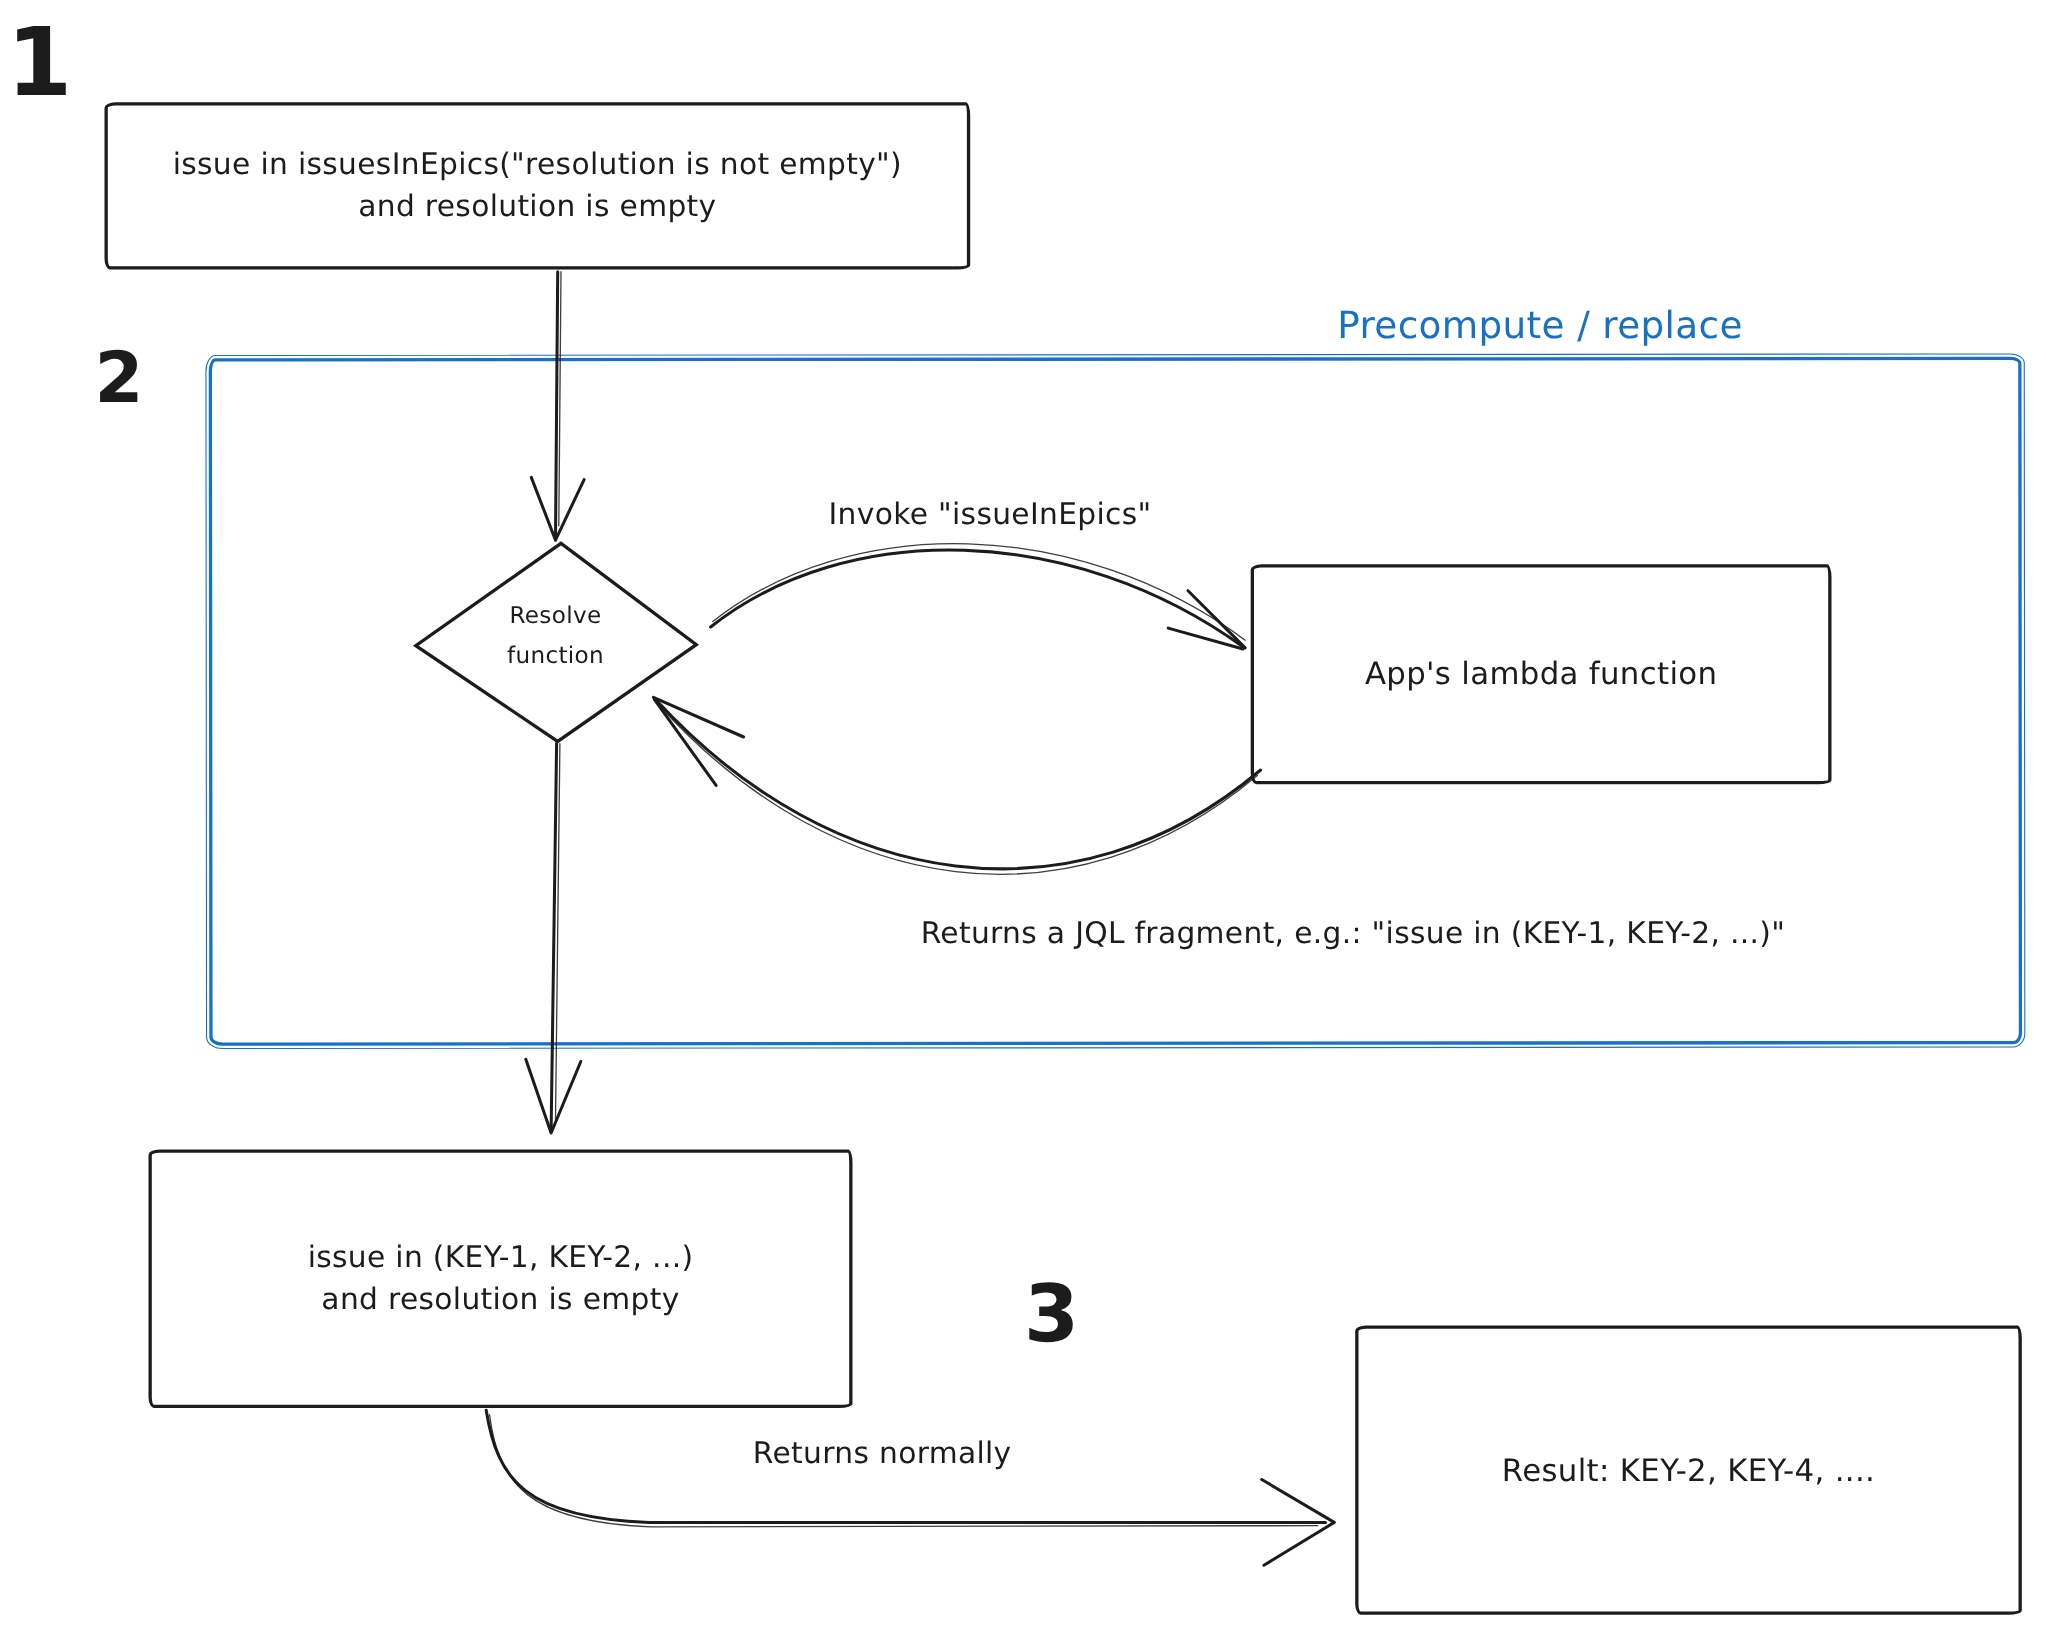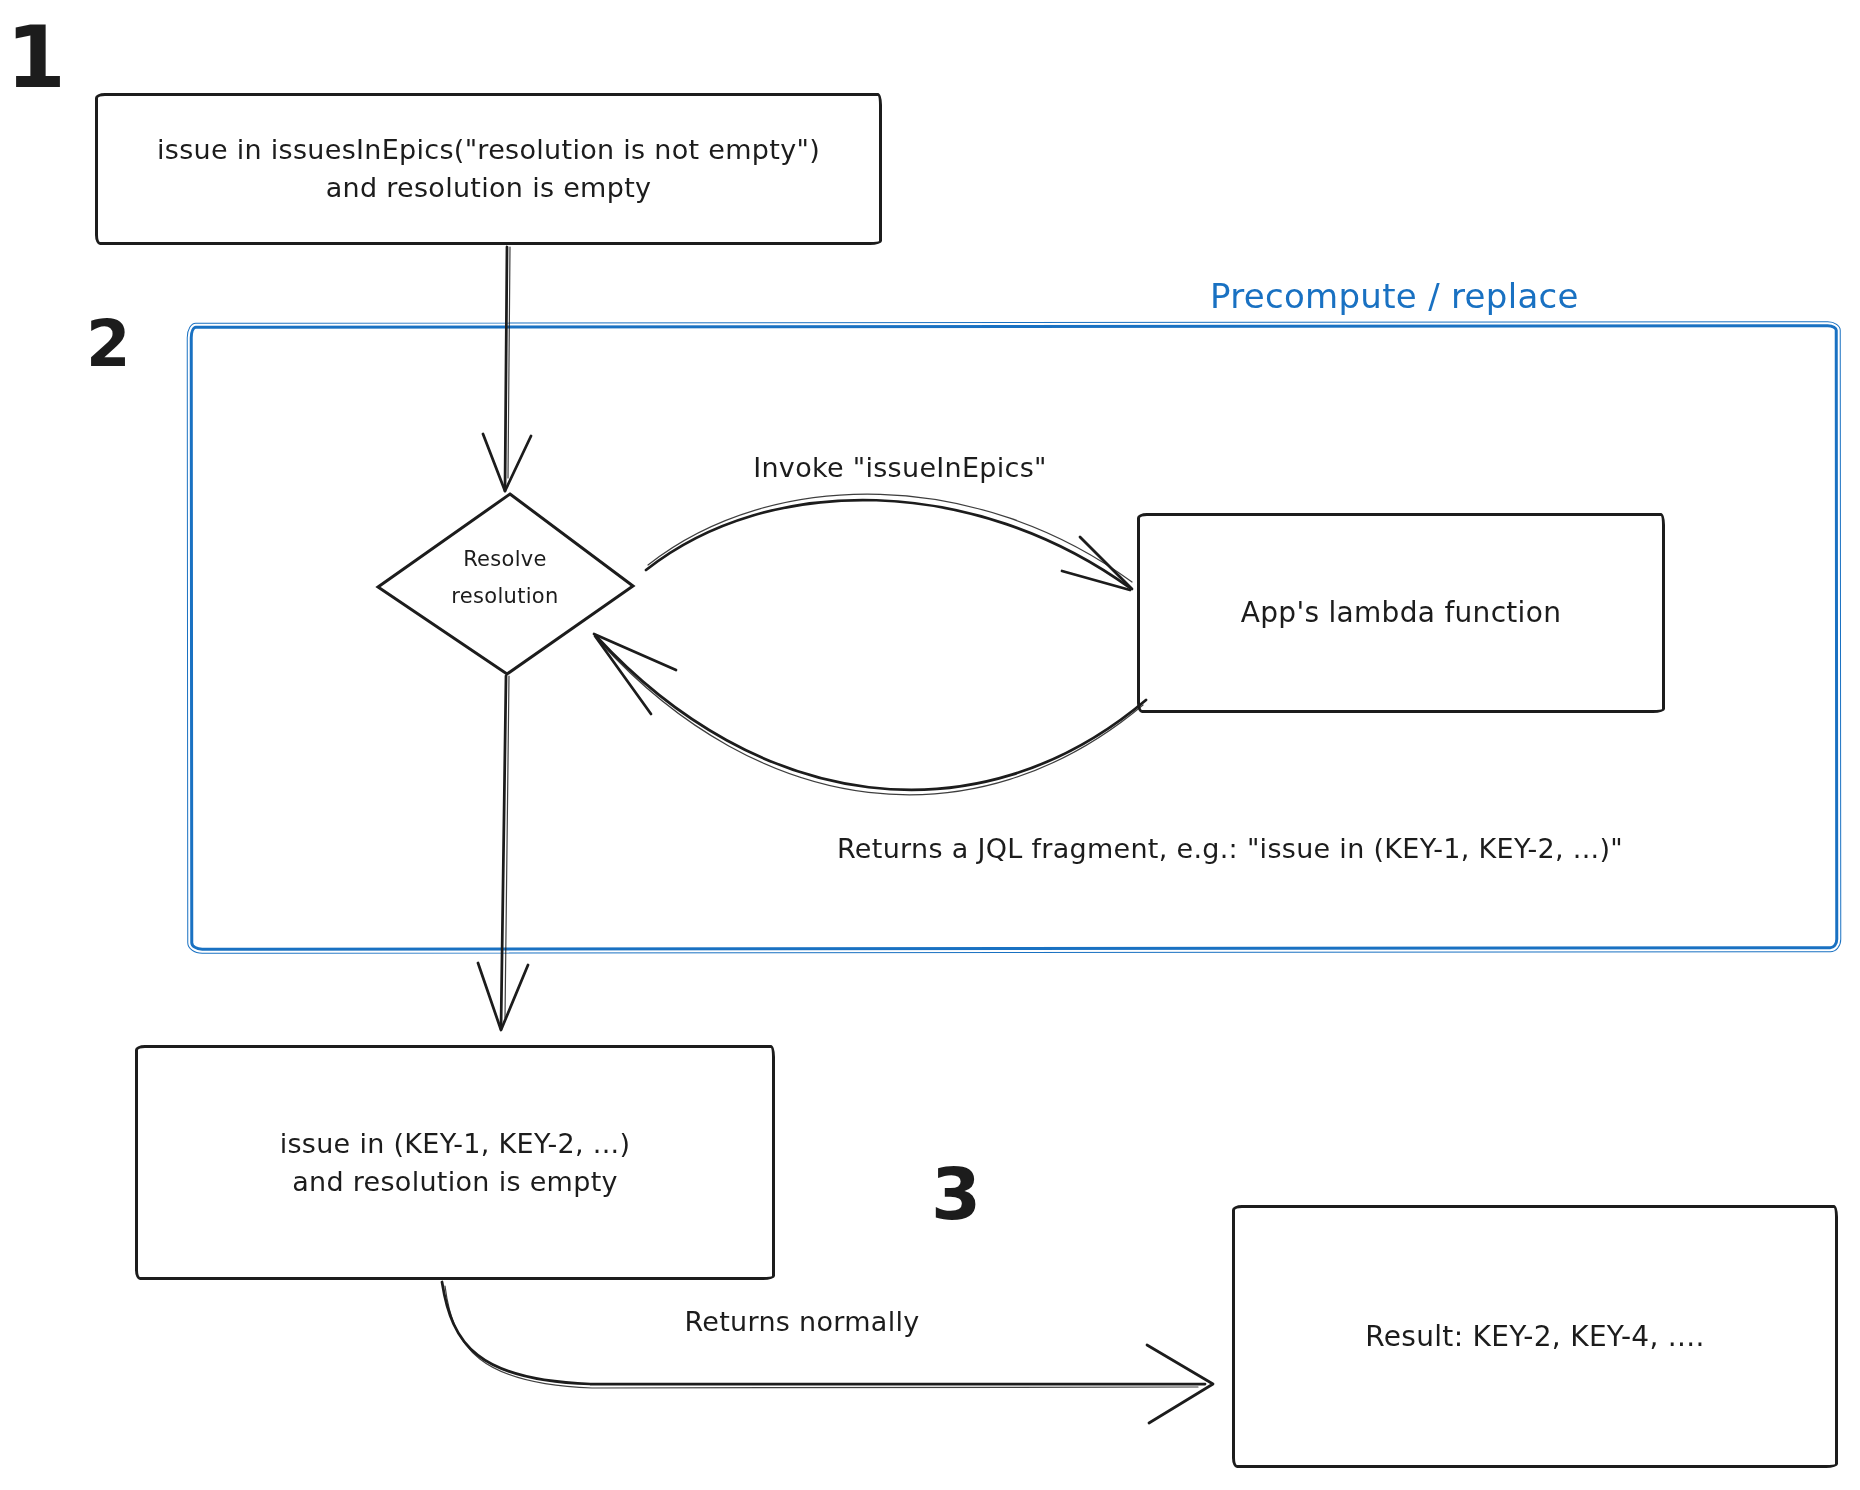--- a/index.html
+++ b/index.html
@@ -18,21 +18,21 @@
   .s3 { left:931px;top:1158px; font-size:72px; }
   
   .group-rect {
     position:absolute; left:190px; top:325px; width:1648px; height:625px;
     border:3px solid var(--accent-blue,#1971c2);
     outline:1.5px solid var(--accent-blue,#1971c2); outline-offset:2px;
     border-radius:6px 10px 8px 12px / 12px 6px 10px 8px;
     z-index:1; transform:rotate(-.05deg);
   }
   .group-label {
-    position:absolute; left:1210px; top:276px; width:380px; text-align:left;
+    position:absolute; left:1210px; top:276px; width:380px; text-align:center;
     font-size:34px; color:var(--accent-blue,#1971c2); white-space:nowrap; z-index:6;
   }
   
   .node {
     position:absolute; border:3px solid var(--ink,#1c1c1c); background:var(--bg,#fff);
     display:flex; flex-direction:column; align-items:center; justify-content:center;
     text-align:center; font-size:27px; line-height:38px; z-index:2;
     border-radius:10px 4px 12px 5px / 5px 12px 4px 10px;
   }
   .box-original  { left:95px;   top:93px;   width:787px; height:152px; }
@@ -116,20 +116,20 @@
       <path class="stroke" d="M 442 1282 C 452 1345, 478 1380, 590 1384 L 1205 1384"></path>
       <path class="echo" d="M 445 1286 C 453 1348, 480 1384, 592 1388 L 1198 1387"></path>
       <path class="stroke" d="M 1147 1345 L 1213 1384 L 1149 1423"></path>
     </g>
 
     <polygon class="diamond-shape" points="510,494 633,586 507,674 378,587"></polygon>
   </svg>
 
   <div class="diamond-text">
     <div>Resolve</div>
-    <div>resolution</div>
+    <div>function</div>
   </div>
 
   <div class="edge-label lbl-invoke">Invoke "issueInEpics"</div>
   <div class="edge-label lbl-returns">Returns a JQL fragment, e.g.: "issue in (KEY-1, KEY-2, ...)"</div>
   <div class="edge-label lbl-evaluate">Returns normally</div>
 
 </div>
 
 </body></html>

